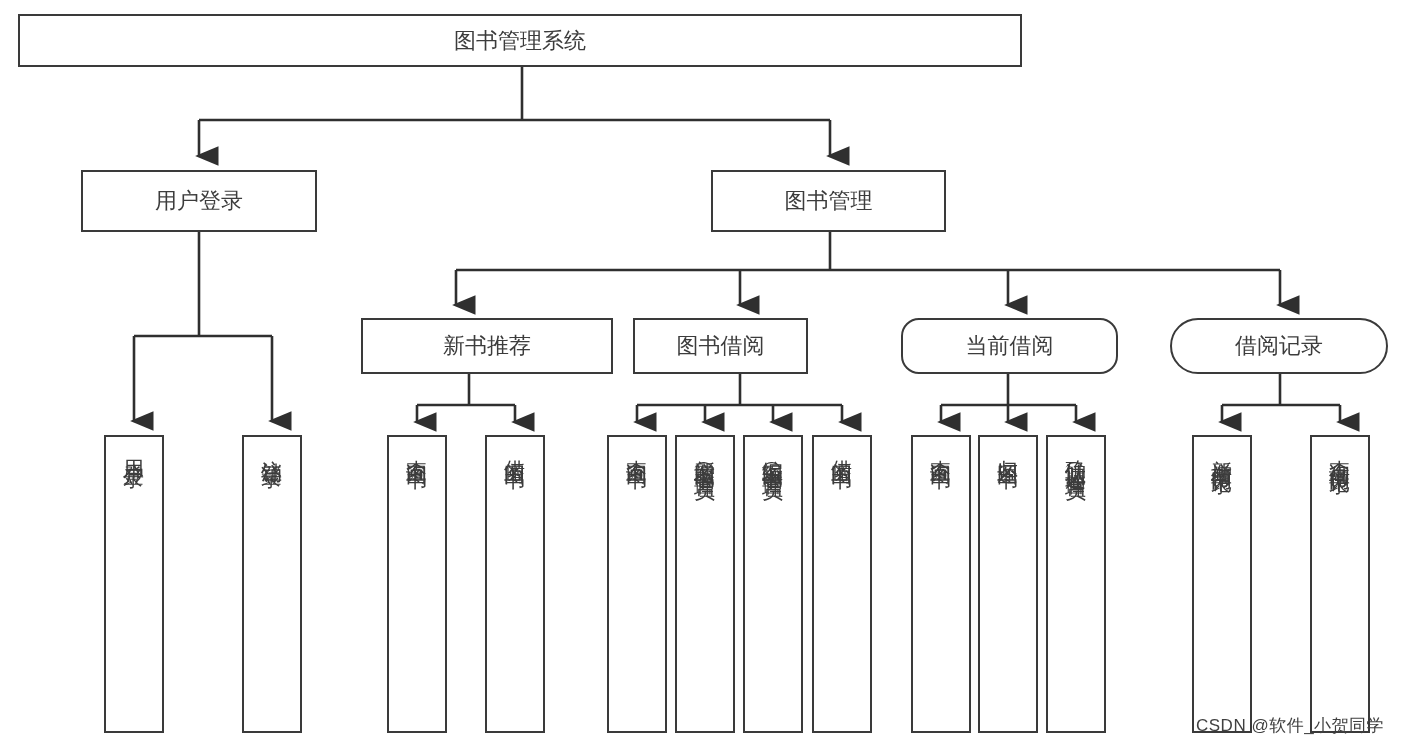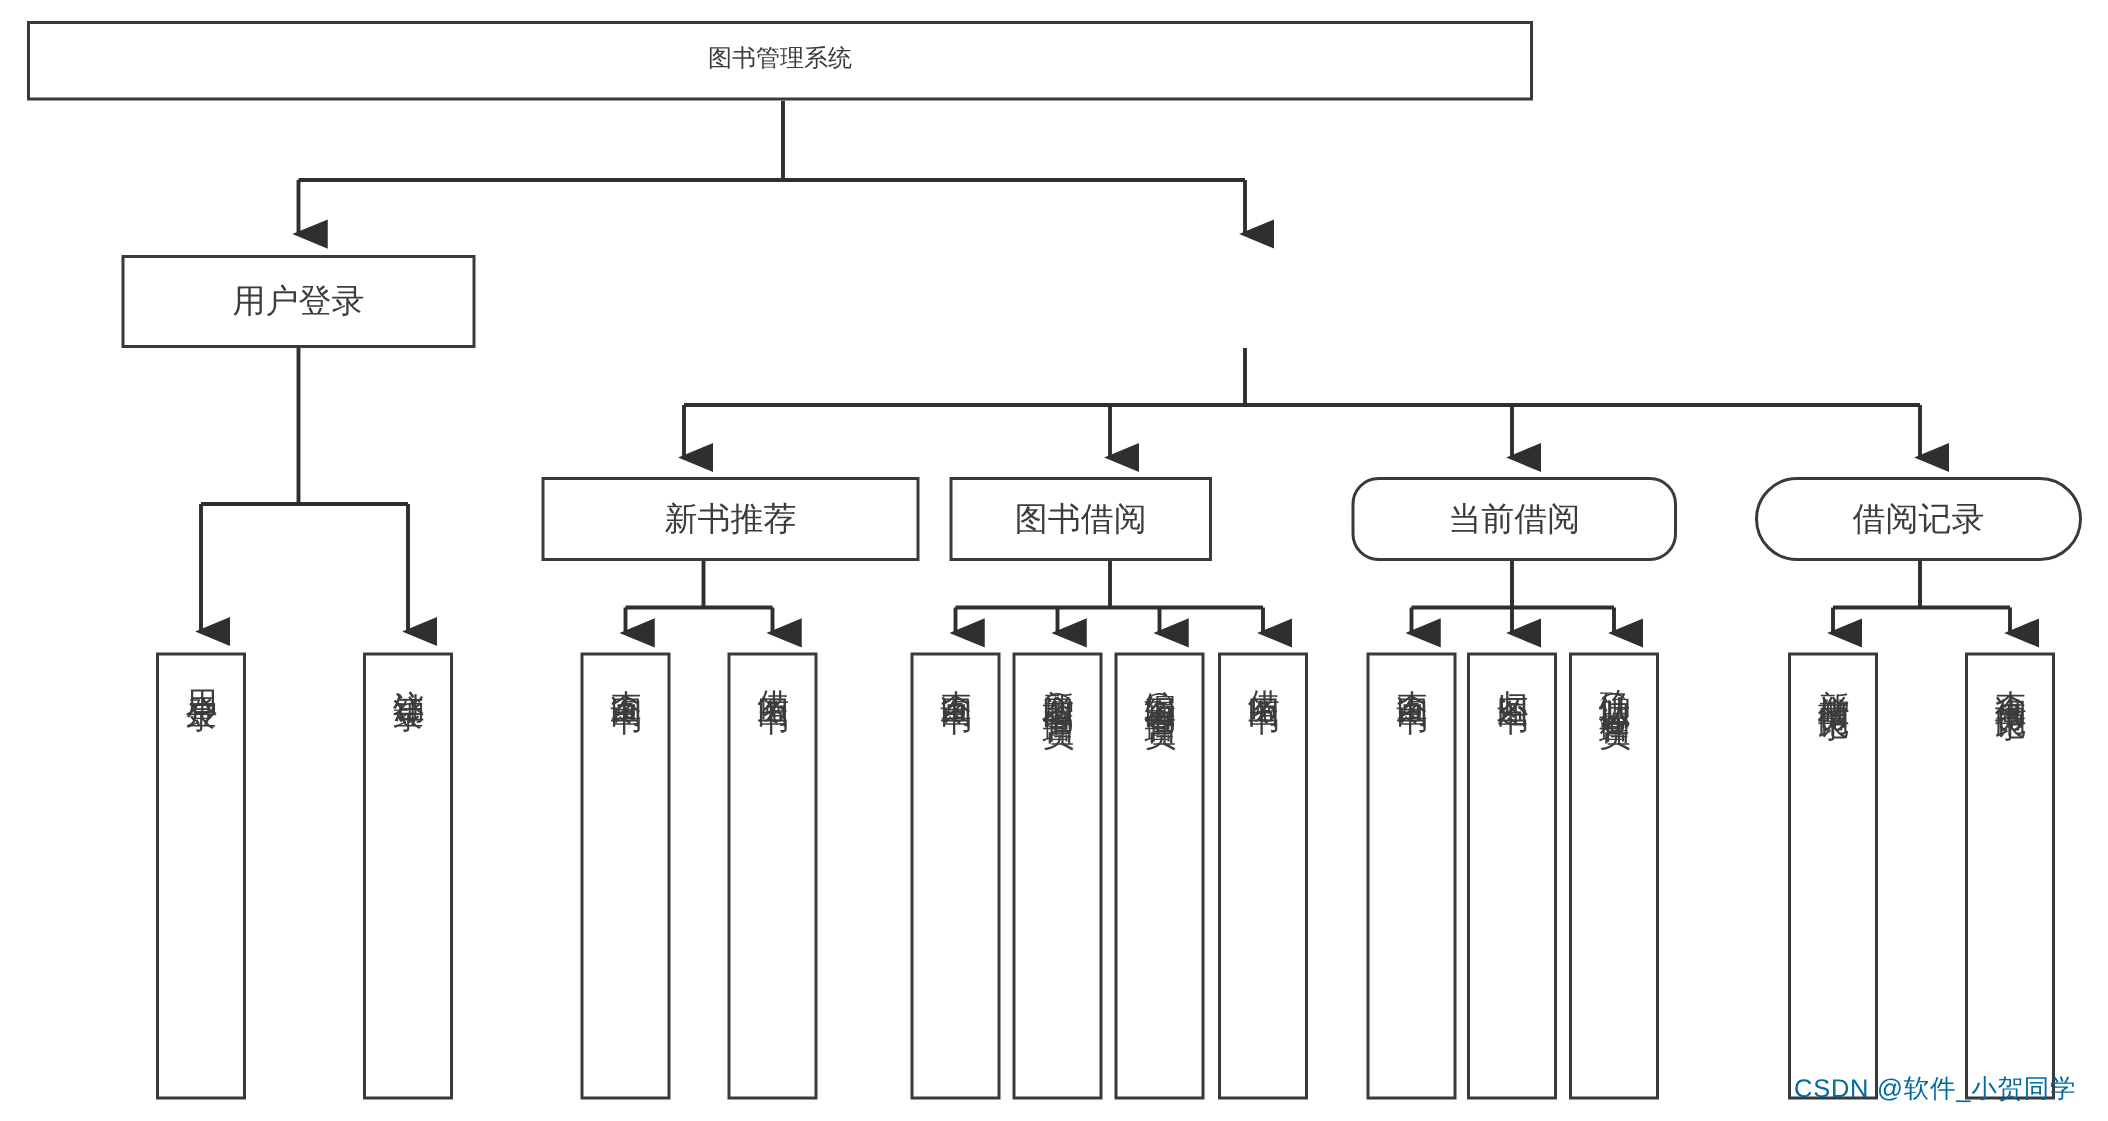--- a/index.html
+++ b/index.html
@@ -38,39 +38,39 @@
   .node .label {
     text-align: center;
     line-height: 1.15;
     white-space: nowrap;
   }
   
   .node.horiz .label {
     font-size: 22px;
   }
   .node.root .label {
-    font-size: 16px;
+    font-size: 22px;
   }
   
   .node.vert {
     align-items: flex-start;
     justify-content: center;
     padding-top: 6px;
   }
   .node.vert .label {
     writing-mode: vertical-rl;
     text-orientation: upright;
     font-size: 21px;
     letter-spacing: 3px;
     line-height: 1;
     white-space: nowrap;
   }
   .watermark {
     position: absolute;
-    color: #0369a1;
+    color: #404040;
     font-size: 17px;
     white-space: nowrap;
     letter-spacing: 0.5px;
   }
 </style>
 </head>
 <body>
 
 <div id="canvas">
 
@@ -126,20 +126,23 @@
     </g>
   </svg>
 
   <div class="node horiz root" style="left:18px; top:14px; width:1004px; height:53px;">
     <span class="label">图书管理系统</span>
   </div>
 
   <div class="node horiz" style="left:81px; top:170px; width:236px; height:62px;">
     <span class="label">用户登录</span>
   </div>
+  <div class="node horiz" style="left:711px; top:170px; width:235px; height:62px;">
+    <span class="label">图书管理</span>
+  </div>
 
   <div class="node horiz" style="left:361px; top:318px; width:252px; height:56px;">
     <span class="label">新书推荐</span>
   </div>
   <div class="node horiz" style="left:633px; top:318px; width:175px; height:56px;">
     <span class="label">图书借阅</span>
   </div>
   <div class="node horiz" style="left:901px; top:318px; width:217px; height:56px;border-radius:18px;">
     <span class="label">当前借阅</span>
   </div>

